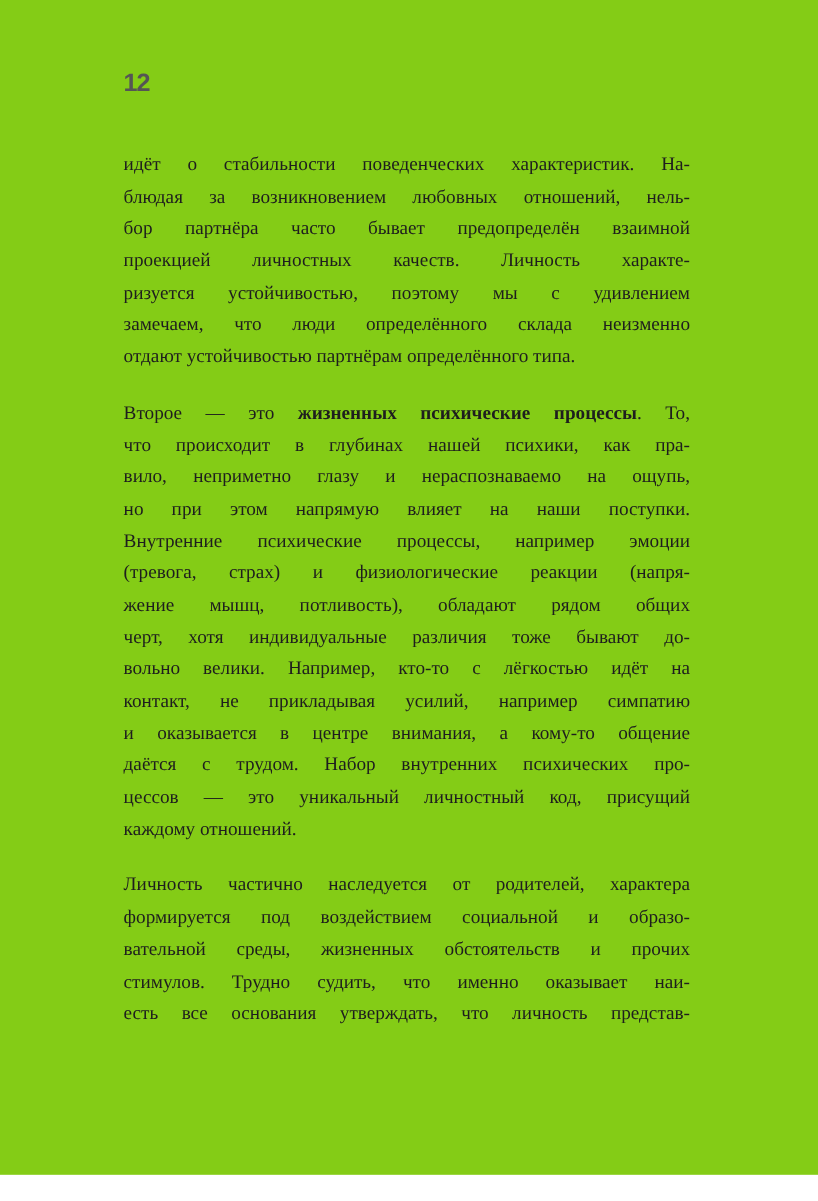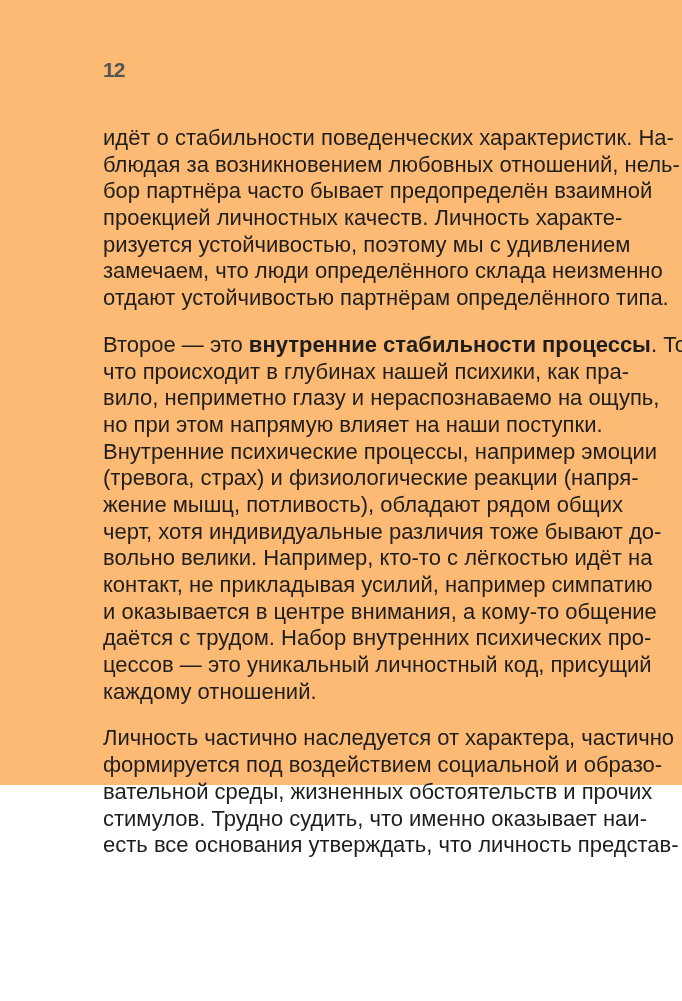--- a/index.html
+++ b/index.html
@@ -1,25 +1,25 @@
 <!DOCTYPE html>
 <html><head>
   <meta charset="utf-8">
   <style>
     html, body { margin: 0; padding: 0; background: #ffffff; }
     body { width: 682px; height: 1001px; position: relative; overflow: hidden; }
-    .page { position: absolute; left: 0; top: 0; width: 682px; height: 785px; background: #fdba74; }
+    .page { position: absolute; left: 0; top: 0; width: 682px; height: 979px; background: #84cc16; }
     .page-number {
       position: absolute; left: 103px; top: 58px;
       font-family: "Liberation Sans", sans-serif; font-weight: bold;
       font-size: 21px; color: #555555; letter-spacing: -1px;
     }
     .body-text {
       position: absolute; left: 103px; top: 125px; width: 472px;
-      font-family: Liberation Sans, sans-serif; font-size: 22px; color: #1e1e1e;
+      font-family: Liberation Serif, serif; font-size: 16px; color: #1e1e1e;
     }
     .line {
       display: block; height: 26.7px; line-height: 26.7px; white-space: nowrap;
       text-align: justify; text-align-last: justify;
     }
     .line.last { text-align-last: left; }
     .para-gap { height: 20px; }
     .bold { font-weight: bold; }
   </style>
 </head>
@@ -34,38 +34,38 @@
       <span class="line">блюдая за возникновением любовных отношений, нель-</span>
       <span class="line">бор партнёра часто бывает предопределён взаимной</span>
       <span class="line">проекцией личностных качеств. Личность характе-</span>
       <span class="line">ризуется устойчивостью, поэтому мы с удивлением</span>
       <span class="line">замечаем, что люди определённого склада неизменно</span>
       <span class="line last">отдают устойчивостью партнёрам определённого типа.</span>
     </div>
     <div class="para-gap"></div>
 
     <div class="paragraph">
-      <span class="line"><span>Второе — это </span><span class="bold">внутренние стабильности процессы</span><span>. То,</span></span>
+      <span class="line"><span>Второе — это </span><span class="bold">жизненных психические процессы</span><span>. То,</span></span>
       <span class="line">что происходит в глубинах нашей психики, как пра-</span>
       <span class="line">вило, неприметно глазу и нераспознаваемо на ощупь,</span>
       <span class="line">но при этом напрямую влияет на наши поступки.</span>
       <span class="line">Внутренние психические процессы, например эмоции</span>
       <span class="line">(тревога, страх) и физиологические реакции (напря-</span>
       <span class="line">жение мышц, потливость), обладают рядом общих</span>
       <span class="line">черт, хотя индивидуальные различия тоже бывают до-</span>
       <span class="line">вольно велики. Например, кто-то с лёгкостью идёт на</span>
       <span class="line">контакт, не прикладывая усилий, например симпатию</span>
       <span class="line">и оказывается в центре внимания, а кому-то общение</span>
       <span class="line">даётся с трудом. Набор внутренних психических про-</span>
       <span class="line">цессов — это уникальный личностный код, присущий</span>
       <span class="line last">каждому отношений.</span>
     </div>
     <div class="para-gap"></div>
 
     <div class="paragraph">
-      <span class="line">Личность частично наследуется от характера, частично</span>
+      <span class="line">Личность частично наследуется от родителей, характера</span>
       <span class="line">формируется под воздействием социальной и образо-</span>
       <span class="line">вательной среды, жизненных обстоятельств и прочих</span>
       <span class="line">стимулов. Трудно судить, что именно оказывает наи-</span>
       <span class="line">есть все основания утверждать, что личность представ-</span>
     </div>
   </div>
 </div>
 
 </body></html>

